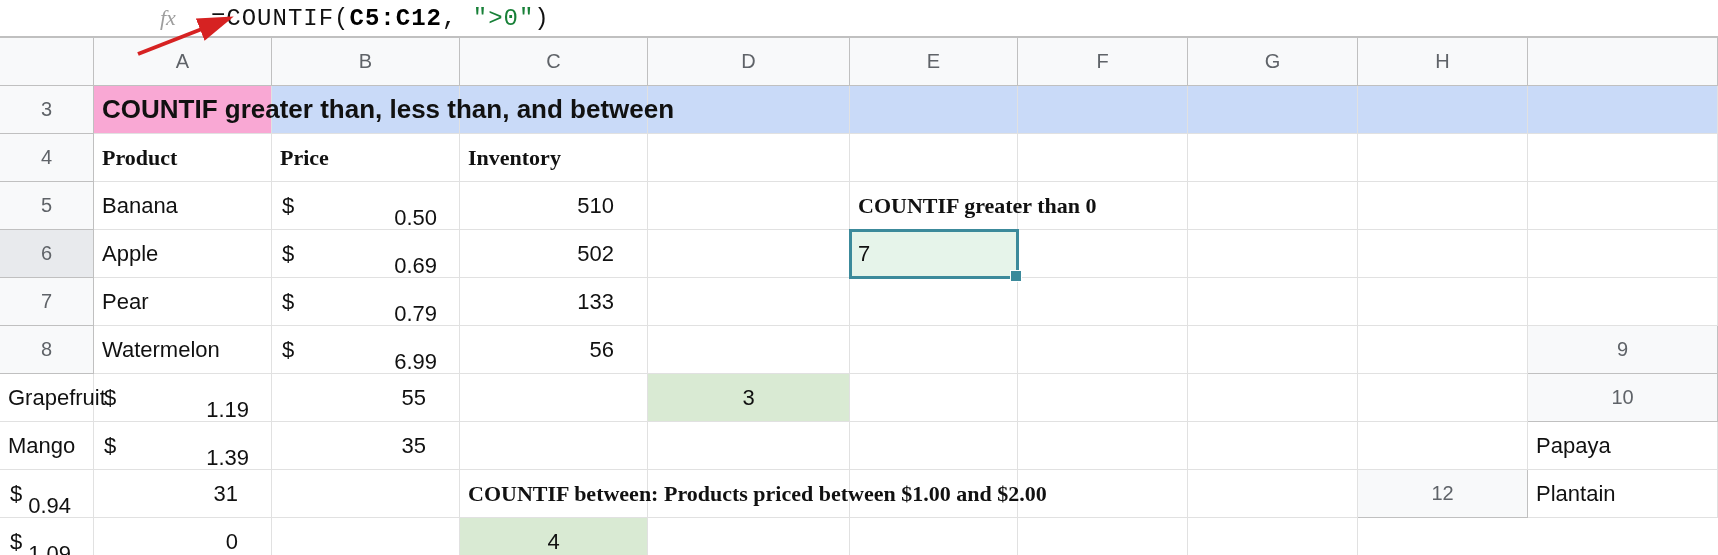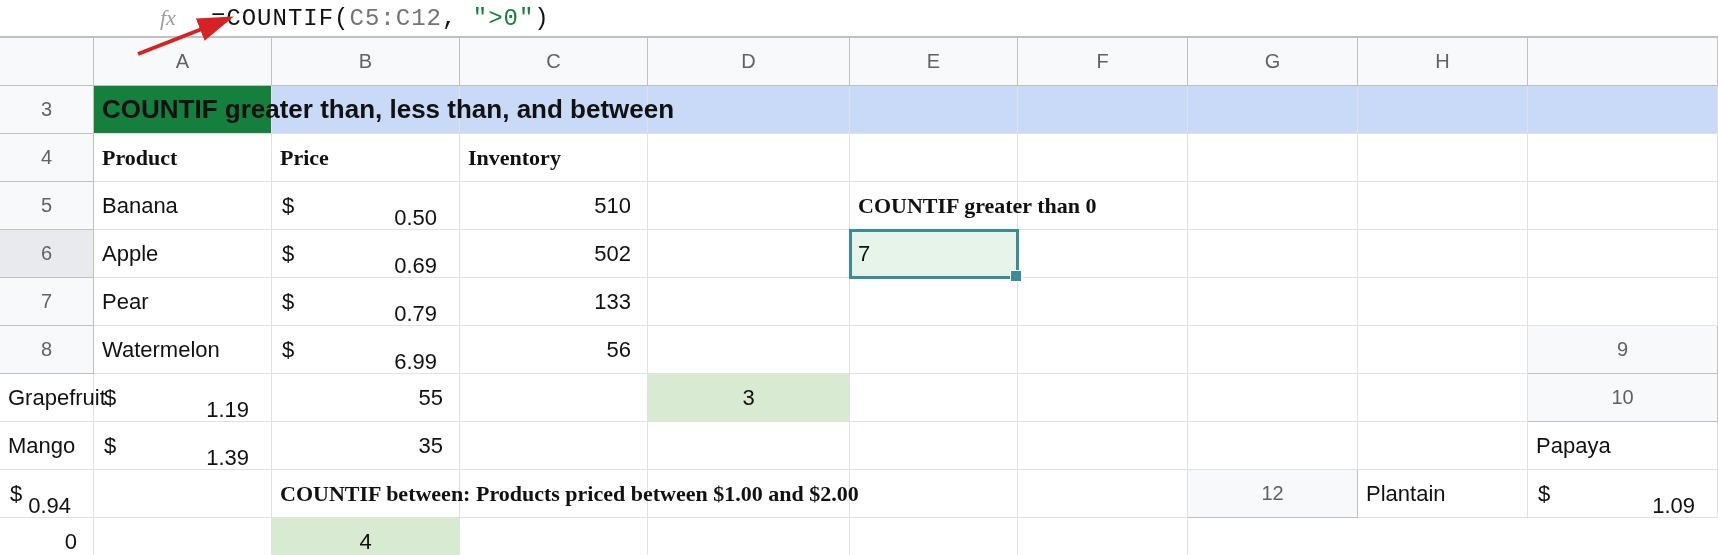--- a/index.html
+++ b/index.html
@@ -26,21 +26,21 @@
     margin-right: 35px;
     font-size: 22px;
     font-family: "Times New Roman", serif;
   }
   .formula-text {
     font-family: "Consolas","Courier New",monospace;
     font-size: 24px;
     letter-spacing: 1px;
     color: #111;
   }
-  .formula-text .range { color: #737373; }
+  .formula-text .range { color: #000000; font-weight: bold; }
   .formula-text .criteria { color: #188038; }
   .arrow {
     position: absolute;
     top: 14px; left: 130px;
     width: 110px; height: 45px;
     pointer-events: none;
   }
   .grid {
     display: grid;
     grid-template-columns: 94px 178px 188px 188px 202px 168px 170px 170px 170px 190px;
@@ -71,21 +71,21 @@
     white-space: nowrap;
     overflow: visible;
   }
   .title-text { font-weight: 700; font-size: 26px; }
   .bold { font-weight: 700; font-family: Liberation Serif, serif; }
   .price {
     justify-content: space-between;
   }
   .price .sym { padding-left: 2px; }
   .price .num { padding-right: 14px; margin-top: 24px; }
-  .inv { justify-content: flex-end; padding-right: 16px; }
+  .inv { justify-content: flex-end; padding-right: 33px; }
   .result-green { background: #d9ead3; justify-content: center; }
   .selected {
     background: #e6f4ea;
     outline: 3px solid #3c8a9b;
     outline-offset: -2px;
     position: relative;
     z-index: 2;
   }
   .selected::after {
     content: '';
@@ -123,21 +123,21 @@
   <div class="colhdr">B</div>
   <div class="colhdr">C</div>
   <div class="colhdr">D</div>
   <div class="colhdr">E</div>
   <div class="colhdr">F</div>
   <div class="colhdr">G</div>
   <div class="colhdr">H</div>
   <div class="colhdr"></div>
 
   <div class="rowhdr">3</div>
-  <div class="cell title-row overflow" style="background:#15803d">
+  <div class="cell title-row overflow" style="background:#f9a8d4">
       <span class="title-text">COUNTIF greater than, less than, and between</span>
     </div>
   <div class="cell" style="background:#c9daf8"></div>
   <div class="cell" style="background:#c9daf8"></div>
   <div class="cell" style="background:#c9daf8"></div>
   <div class="cell" style="background:#c9daf8"></div>
   <div class="cell" style="background:#c9daf8"></div>
   <div class="cell" style="background:#c9daf8"></div>
   <div class="cell" style="background:#c9daf8"></div>
   <div class="cell" style="background:#c9daf8"></div>
@@ -234,20 +234,21 @@
   <div class="cell"></div>
   <div class="cell"></div>
   <div class="cell"></div>
   <div class="cell"></div>
 
   <div class="cell">Papaya</div>
   <div class="cell price">
       <span class="sym">$</span>
       <span class="num">0.94</span>
     </div>
+  <div class="cell inv">31</div>
   <div class="cell"></div>
   <div class="cell bold overflow">COUNTIF between: Products priced between $1.00 and $2.00</div>
   <div class="cell"></div>
   <div class="cell"></div>
   <div class="cell"></div>
   <div class="cell"></div>
 
   <div class="rowhdr">12</div>
   <div class="cell">Plantain</div>
   <div class="cell price">

